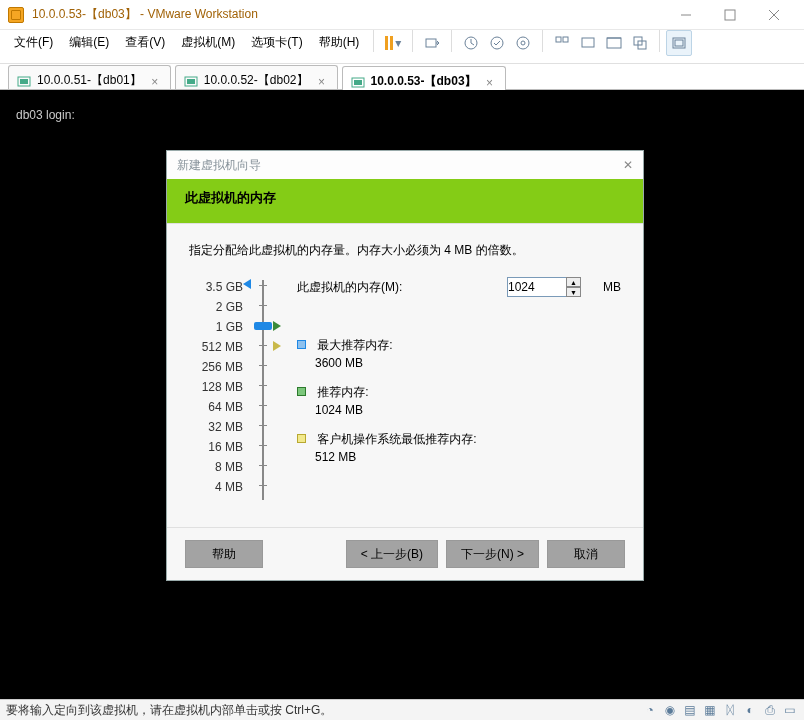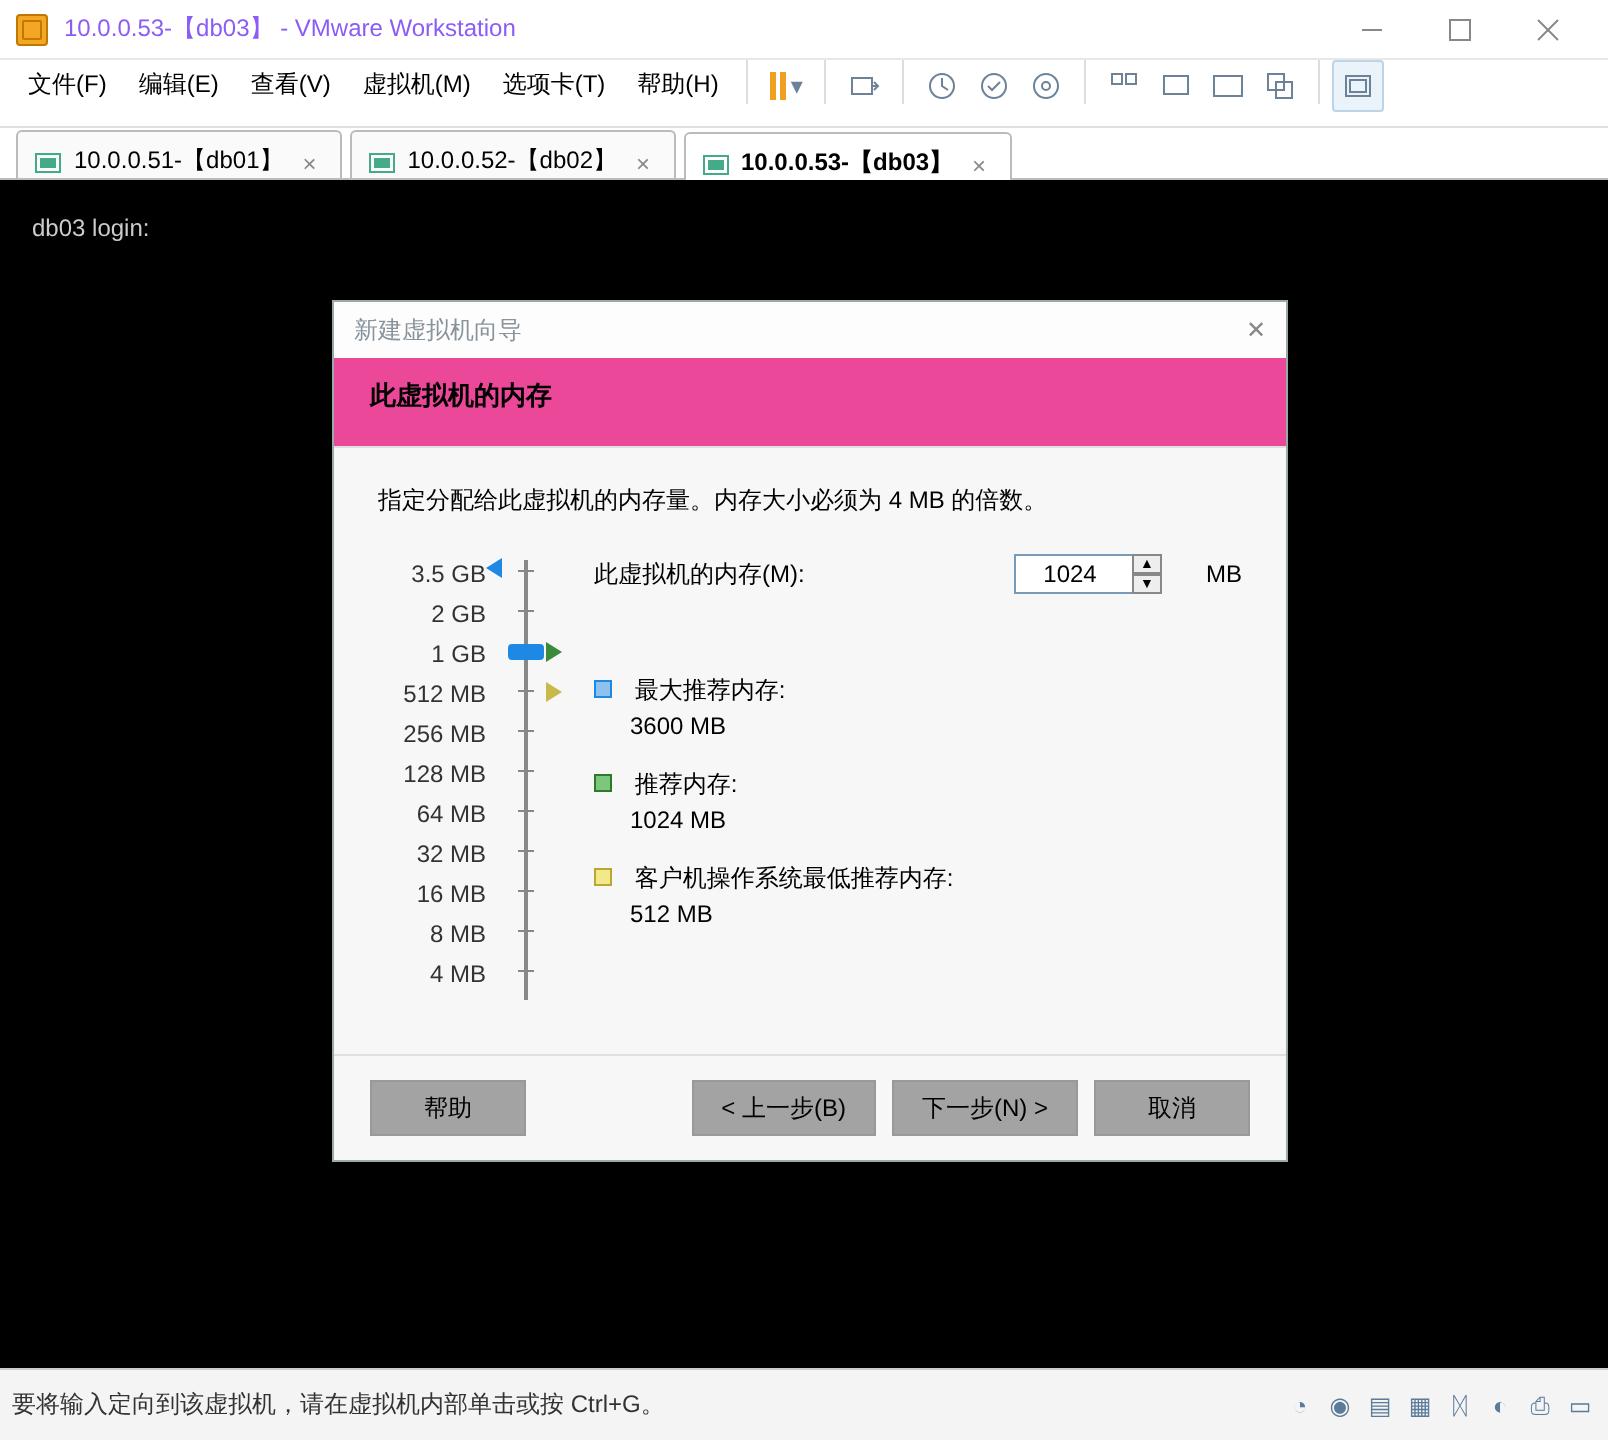--- a/index.html
+++ b/index.html
@@ -1,20 +1,20 @@
 <!DOCTYPE html>
 <html><head>
 <meta charset="utf-8">
 <style>
 *{box-sizing:border-box;margin:0;padding:0;font-family:"Microsoft YaHei",Tahoma,sans-serif;font-size:12px}
 body{background:#fff;width:804px;height:720px;overflow:hidden;position:relative}
 .titlebar{height:30px;background:#fff;display:flex;align-items:center;padding:0 8px;border-bottom:1px solid #e8e8e8}
 .titlebar .logo{width:16px;height:16px;background:#f5a623;border:1px solid #c07800;border-radius:2px;display:inline-flex;align-items:center;justify-content:center;margin-right:8px}
 .titlebar .logo::after{content:"";width:8px;height:8px;border:1px solid #c07800;border-radius:1px}
-.titlebar .ttl{color:#8b5cf6}
+.titlebar .ttl{color:#a16207}
 .winbtns{margin-left:auto;display:flex;gap:0}
 .winbtn{width:44px;height:28px;display:flex;align-items:center;justify-content:center;color:#888}
 .winbtn svg{width:12px;height:12px}
 .menubar{height:34px;display:flex;padding:0 6px;border-bottom:1px solid #e0e0e0}
 .menuitem{padding:4px 8px}
 .tbsep{width:1px;height:22px;background:#ddd;margin:0 6px}
 .tbtn{width:26px;height:26px;display:flex;align-items:center;justify-content:center;color:#6b8299;border:1px solid transparent;border-radius:2px}
 .tbtn.act{border-color:#bcd4e6;background:#eaf3fa}
 .tbtn svg{width:16px;height:16px}
 .play{color:#f0a020}
@@ -23,47 +23,47 @@
 .tabbar{height:26px;background:#fff;display:flex;align-items:flex-end;padding:0 8px;border-bottom:1px solid #bbb}
 .tab{height:24px;display:flex;align-items:flex-end;padding:0 8px;border:1px solid #bbb;border-bottom:none;margin-right:4px;background:#fafafa;border-top-left-radius:3px;border-top-right-radius:3px}
 .tab.active{background:#fff;position:relative;top:1px}
 .tabicon{width:14px;height:14px;margin-right:6px;display:inline-flex;align-items:center;justify-content:center}
 .tabicon svg{width:14px;height:14px}
 .tabclose{width:14px;height:14px;margin-left:6px;color:#888;display:flex;align-items:center;justify-content:center;border-radius:2px}
 .console{position:absolute;left:0;right:0;top:90px;bottom:21px;background:#000;color:#ccc;font-family:Consolas,monospace;font-size:14px;padding:16px}
 .dialog{position:absolute;left:166px;top:150px;width:478px;background:#f7f7f7;border:1px solid #9aa;box-shadow:2px 2px 10px rgba(0,0,0,.3)}
 .dlg-title{height:28px;display:flex;align-items:center;padding:10px 10px;color:#88939b;background:#fdfdfd}
 .dlg-close{margin-left:auto;color:#888}
-.dlg-head{background:#ec4899;padding:10px 18px 12px;border-bottom:1px solid #e0e0e0}
+.dlg-head{background:#84cc16;padding:10px 18px 12px;border-bottom:1px solid #e0e0e0}
 .dlg-head h3{font-size:13px;font-weight:bold;margin-bottom:4px}
 .dlg-head p{color:#333;padding-left:14px}
 .dlg-body{padding:18px 22px 30px;background:#f7f7f7}
 .dlg-intro{margin-bottom:18px}
 .memgrid{display:flex}
 .scale{width:60px;text-align:right}
 .scale div{height:20px;line-height:20px;padding-right:6px;color:#333}
 .slider{position:relative;width:28px}
 .track{position:absolute;left:13px;top:3px;width:2px;height:220px;background:#888}
 .tick{position:absolute;left:10px;width:8px;height:1px;background:#888}
 .thumb{position:absolute;left:5px;width:18px;height:8px;background:#1e88e5;border-radius:2px}
 .m-main{position:absolute;width:0;height:0;border-top:5px solid transparent;border-bottom:5px solid transparent}
 .m-main.lft{border-right:8px solid}
 .m-main.rgt{border-left:8px solid}
 .meminfo{flex:1;padding-left:20px}
 .memrow{display:flex;align-items:center;margin-bottom:4px}
 .meminput{margin-left:auto;display:flex;align-items:center}
-.meminput input{width:60px;height:20px;text-align:center;padding-right:4px;border:1px solid #7a9ab8;background:#fff}
+.meminput input{width:60px;height:20px;text-align:left;padding-right:4px;border:1px solid #7a9ab8;background:#fff}
 .spin{display:flex;flex-direction:column;margin-left:-1px}
 .spin div{width:15px;height:10px;border:1px solid #888;background:#eee;font-size:7px;display:flex;align-items:center;justify-content:center}
 .sq{width:9px;height:9px;display:inline-block;margin-right:8px;border:1px solid}
 .memblock{margin:14px 0 2px;padding-left:0}
 .memblock .val{padding-left:18px;margin-top:2px}
 .dlg-foot{padding:12px 18px;display:flex;gap:8px;border-top:1px solid #e0e0e0;background:#f7f7f7}
 .btn{height:28px;padding:0 14px;border:1px solid #999;background:#a3a3a3;min-width:78px}
-.statusbar{position:absolute;left:0;right:0;bottom:0;height:36px;background:#f4f4f4;border-top:1px solid #ccc;display:flex;align-items:center;padding:0 6px;color:#333}
+.statusbar{position:absolute;left:0;right:0;bottom:0;height:21px;background:#f4f4f4;border-top:1px solid #ccc;display:flex;align-items:center;padding:0 6px;color:#333}
 .trayicons{margin-left:auto;display:flex;gap:4px;align-items:center}
 .tray{width:16px;height:16px;display:flex;align-items:center;justify-content:center;color:#5b7b99}
 </style>
 </head>
 <body>
 
 <div class="titlebar">
   <span class="logo"></span>
   <span class="ttl">10.0.0.53-【db03】  - VMware Workstation</span>
   <div class="winbtns">

